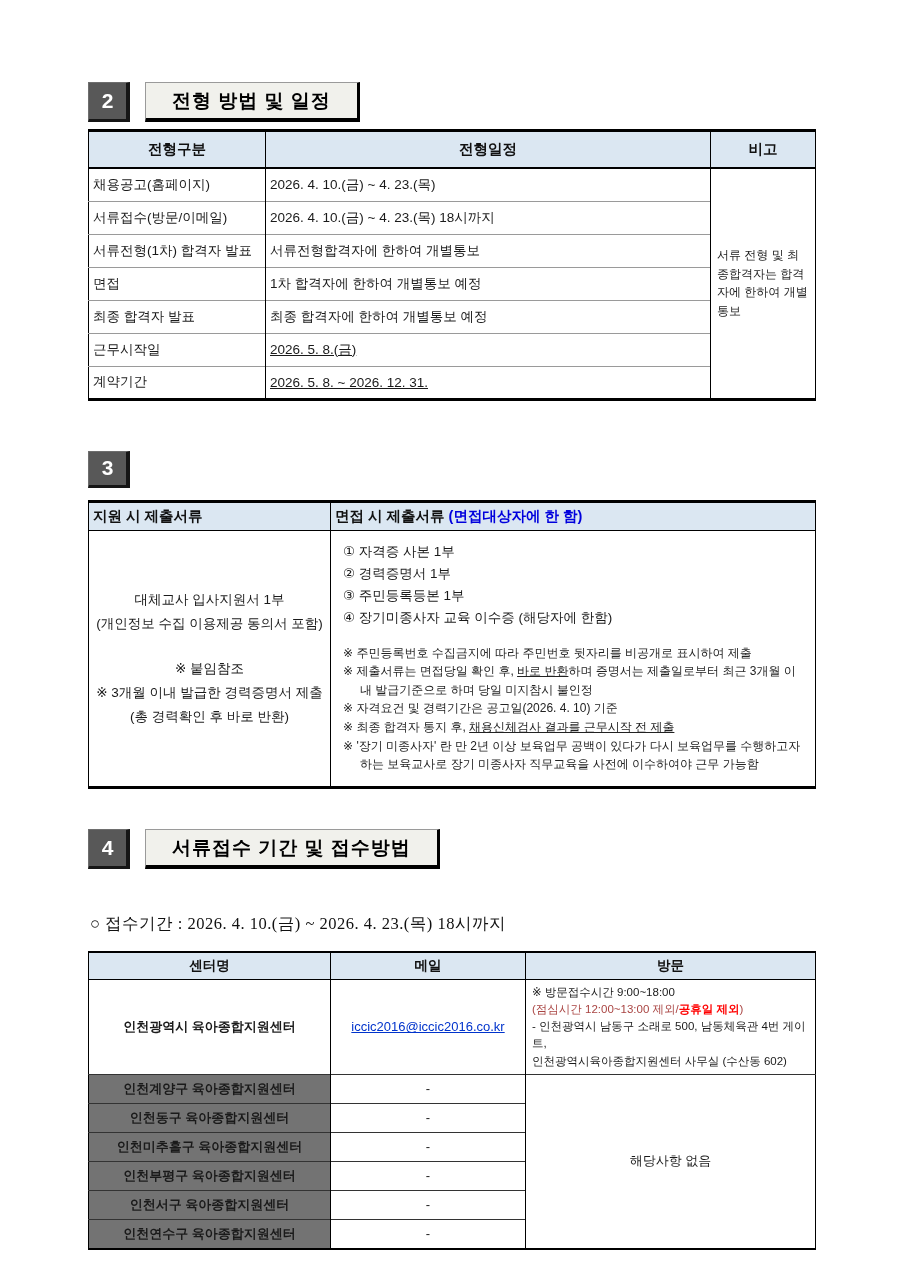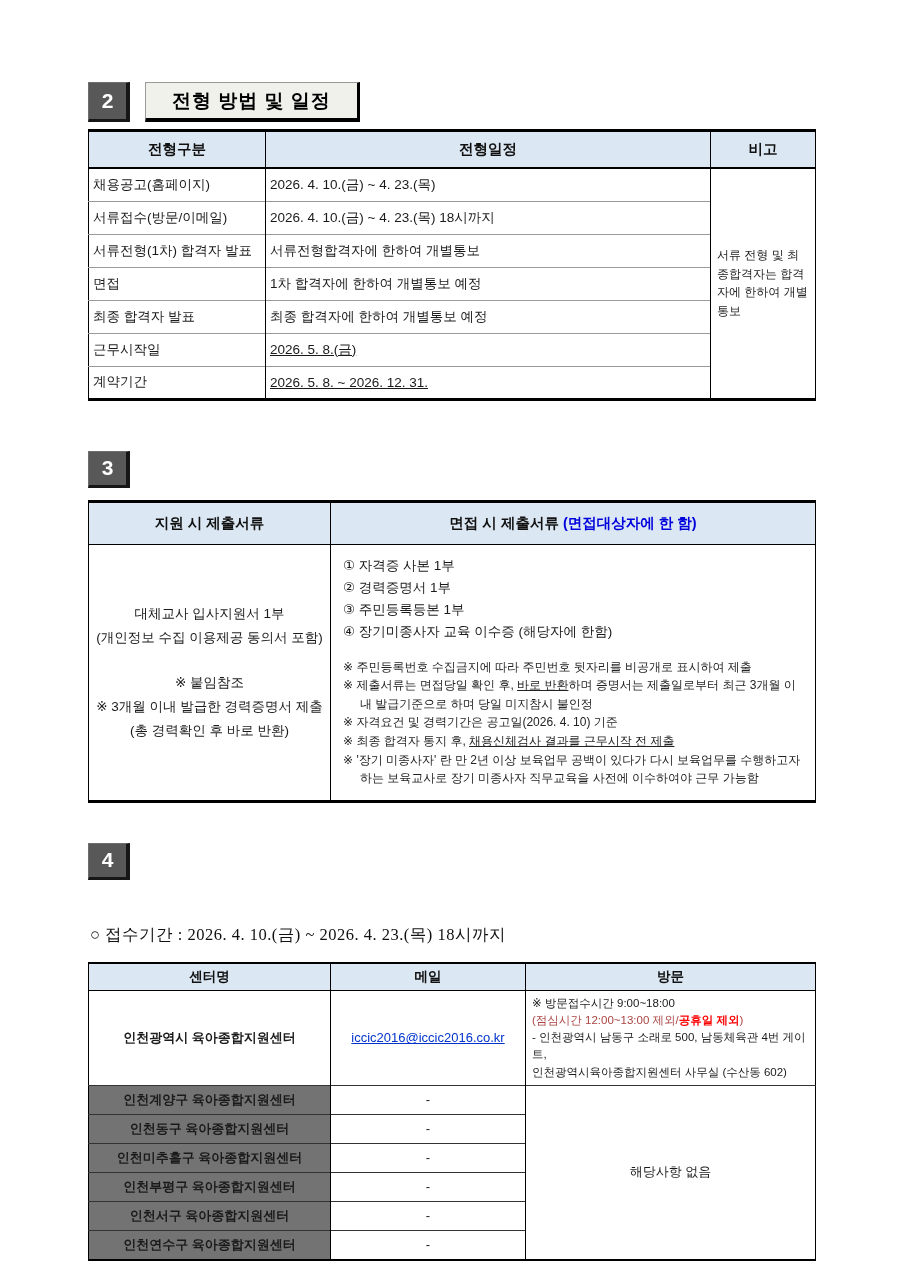--- a/index.html
+++ b/index.html
@@ -38,21 +38,21 @@
     border-top:1px solid #9a9a9a;
   }
   .t1 .bl { border-left:1px solid #000; }
   .t1 .remark { font-size:12px; line-height:1.55; padding:4px 6px; color:#222; }
   .t1 .u { text-decoration:underline; }
 
   
   .t2 { margin-top:12px; border:1px solid #000; border-top:3px solid #000; border-bottom:3px solid #000; }
   .t2 th {
     background:#dbe7f2; font-size:14.5px; font-weight:bold; color:#111;
-    padding:11px 4px; border-bottom:1.5px solid #000; text-align:center;
+    padding:4px 4px; border-bottom:1.5px solid #000; text-align:left;
   }
   .t2 .blue { color:#0000dd; }
   .t2 td { vertical-align:middle; }
   .t2 .bl { border-left:1px solid #000; }
   .t2 .left-cell { text-align:center; font-size:13.5px; line-height:1.75; padding:10px 4px; }
   .t2 .left-cell .gap { height:22px; }
   .t2 .right-cell { vertical-align:top; padding:10px 10px 12px 12px; }
   .t2 .items div { font-size:13.5px; line-height:1.65; }
   .t2 .notes { margin-top:14px; }
   .t2 .note { font-size:12px; line-height:1.55; padding-left:17px; text-indent:-17px; color:#222; }
@@ -179,20 +179,21 @@
             <div class="note"><span>※ 최종 합격자 통지 후, </span><span class="u">채용신체검사 결과를 근무시작 전 제출</span></div>
             <div class="note">※ '장기 미종사자' 란 만 2년 이상 보육업무 공백이 있다가 다시 보육업무를 수행하고자 하는 보육교사로 장기 미종사자 직무교육을 사전에 이수하여야 근무 가능함</div>
           </div>
         </td>
       </tr>
     </tbody>
   </table>
 
   <div class="sec" style="margin-top:40px">
     <div class="sec-num">4</div>
+    <div class="sec-title">서류접수 기간 및 접수방법</div>
   </div>
 
   <div class="reception">
     <span>○</span>
     <span>접수기간 : 2026. 4. 10.(금) ~ 2026. 4. 23.(목) 18시까지</span>
   </div>
 
   <table class="t3">
     <colgroup>
         <col style="width:242px">

